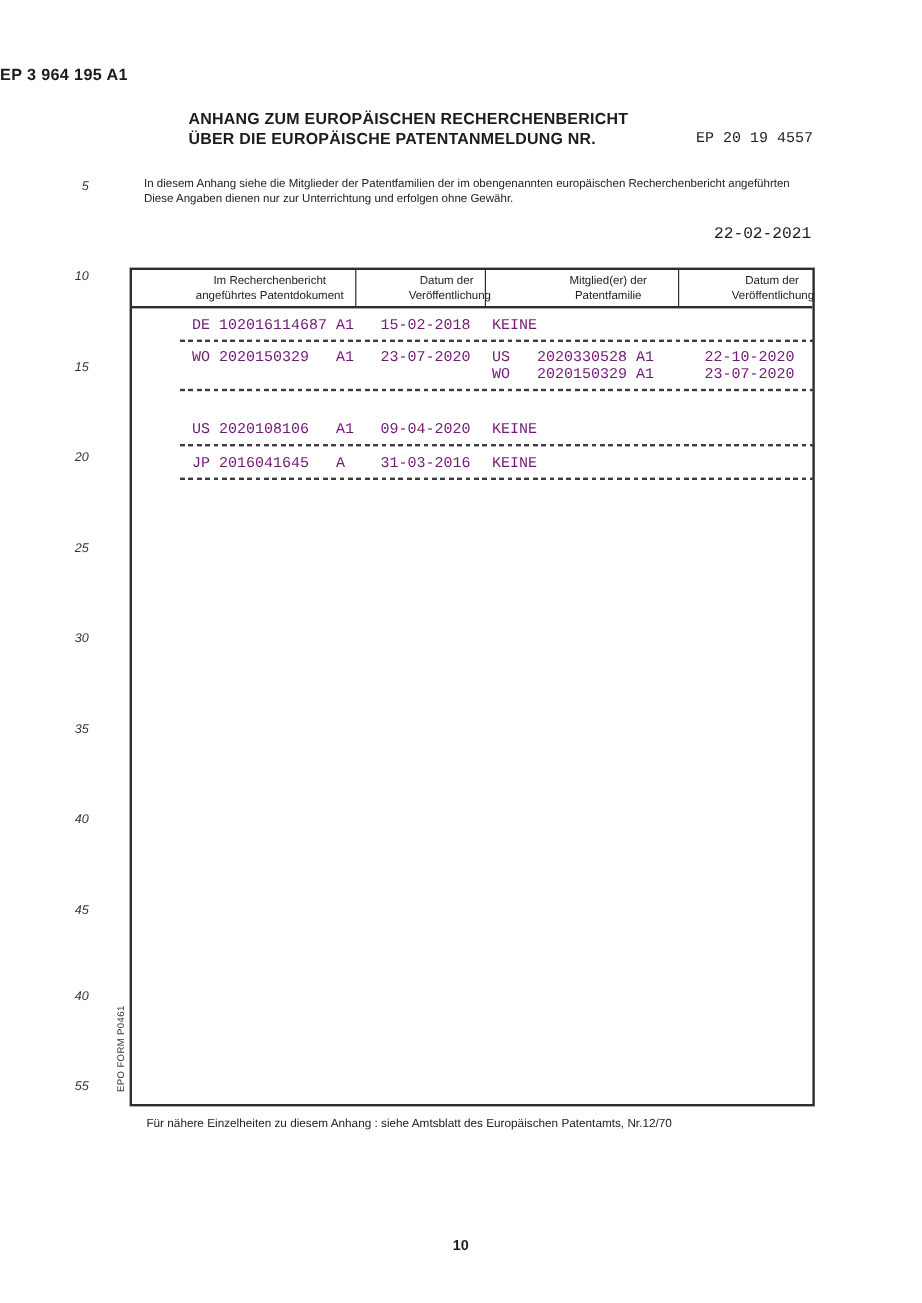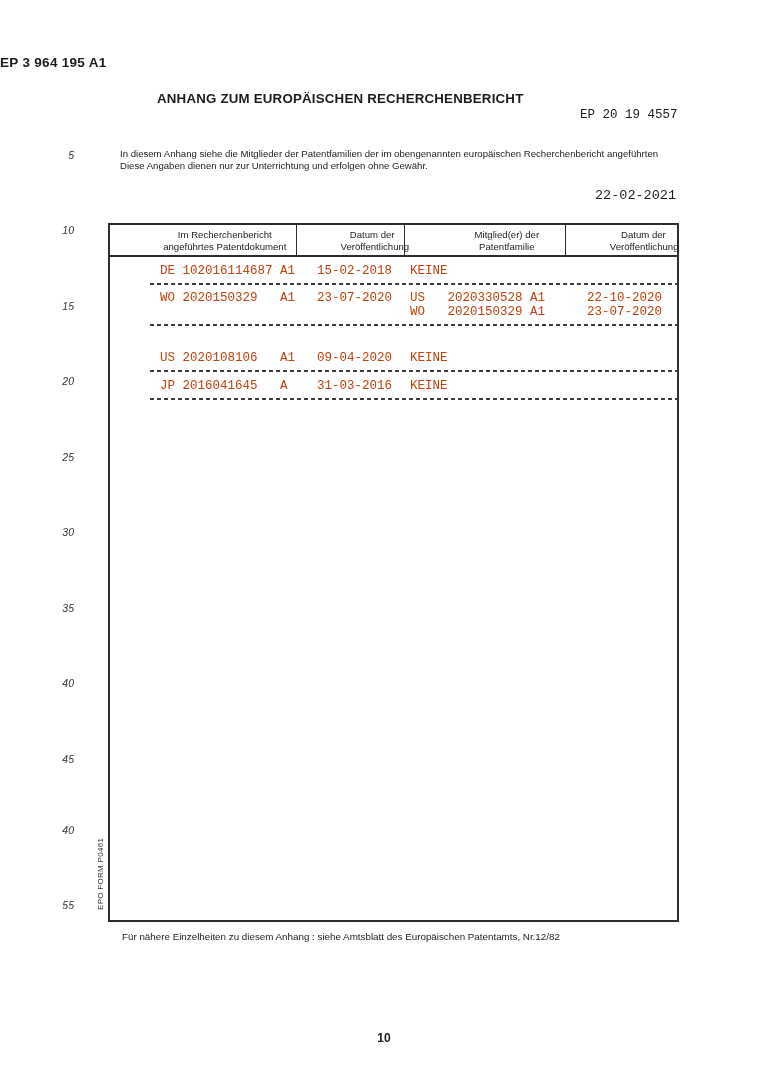--- a/index.html
+++ b/index.html
@@ -36,21 +36,21 @@
     border:2px solid #2e2e2e;box-sizing:border-box;background:#fff;}
   .thead{display:flex;height:32px;border-bottom:2px solid #2e2e2e;box-sizing:border-box;}
   .th{box-sizing:border-box;border-right:1.5px solid #2e2e2e;
     text-align:center;font-size:9.6px;line-height:11.5px;padding-top:4px;color:#222;padding-left:44px;}
   .th:last-child{border-right:none;}
   .th.c1{width:32.9%;} .th.c2{width:19.1%;} .th.c3{width:28.4%;} .th.c4{width:19.6%;}
 
   .trow{position:relative;height:14px;}
   .trow.two{height:28px;}
   .mono{font-family:"Liberation Mono","DejaVu Sans Mono",monospace;
-    font-size:12.5px;white-space:pre;position:absolute;top:0;color:#c2410c;}
+    font-size:12.5px;white-space:pre;position:absolute;top:0;color:#701a75;}
   .doc{left:50px;} .pdate{left:207px;} .fam{left:300px;} .fdate{left:477px;}
   .l2{top:14px;}
   .r1{margin-top:7px;} .r2{margin-top:6px;} .r3{margin-top:25px;} .r4{margin-top:7px;}
   .sep{height:2px;margin:5px 0 0 40px;width:528px;
     background:repeating-linear-gradient(90deg,#3c3c3c 0 4px,transparent 4px 7px);}
 
   
   .form-code{left:96px;top:844px;height:66px;width:13px;
     writing-mode:vertical-rl;transform:rotate(180deg);
     font-size:8px;color:#333;letter-spacing:0.3px;white-space:nowrap;}
@@ -60,20 +60,21 @@
   .page-number{top:1031px;left:0;width:100%;text-align:center;
     font-weight:bold;font-size:12px;}
 </style>
 </head>
 <body>
 
 <div class="abs doc-number">EP 3 964 195 A1</div>
 
 <div class="abs title-block">
   <div>ANHANG ZUM EUROPÄISCHEN RECHERCHENBERICHT</div>
+  <div>ÜBER DIE EUROPÄISCHE PATENTANMELDUNG NR.</div>
 </div>
 <div class="abs app-number">EP 20 19 4557</div>
 
 <div class="abs intro">
   <div>In diesem Anhang siehe die Mitglieder der Patentfamilien der im obengenannten europäischen Recherchenbericht angeführten</div>
   <div>Diese Angaben dienen nur zur Unterrichtung und erfolgen ohne Gewähr.</div>
 </div>
 <div class="abs intro-date">22-02-2021</div>
 
 <div class="mnum" style="top:149px">5</div>
@@ -135,14 +136,14 @@
   <div class="trow r4">
     <span class="mono doc">JP 2016041645   A</span>
     <span class="mono pdate">31-03-2016</span>
     <span class="mono fam">KEINE</span>
   </div>
   <div class="sep"></div>
 </div>
 
 <div class="abs form-code">EPO FORM P0461</div>
 
-<div class="abs footer-note">Für nähere Einzelheiten zu diesem Anhang : siehe Amtsblatt des Europäischen Patentamts, Nr.12/82</div>
+<div class="abs footer-note">Für nähere Einzelheiten zu diesem Anhang : siehe Amtsblatt des Europäischen Patentamts, Nr.12/70</div>
 <div class="abs page-number">10</div>
 
 </body></html>

